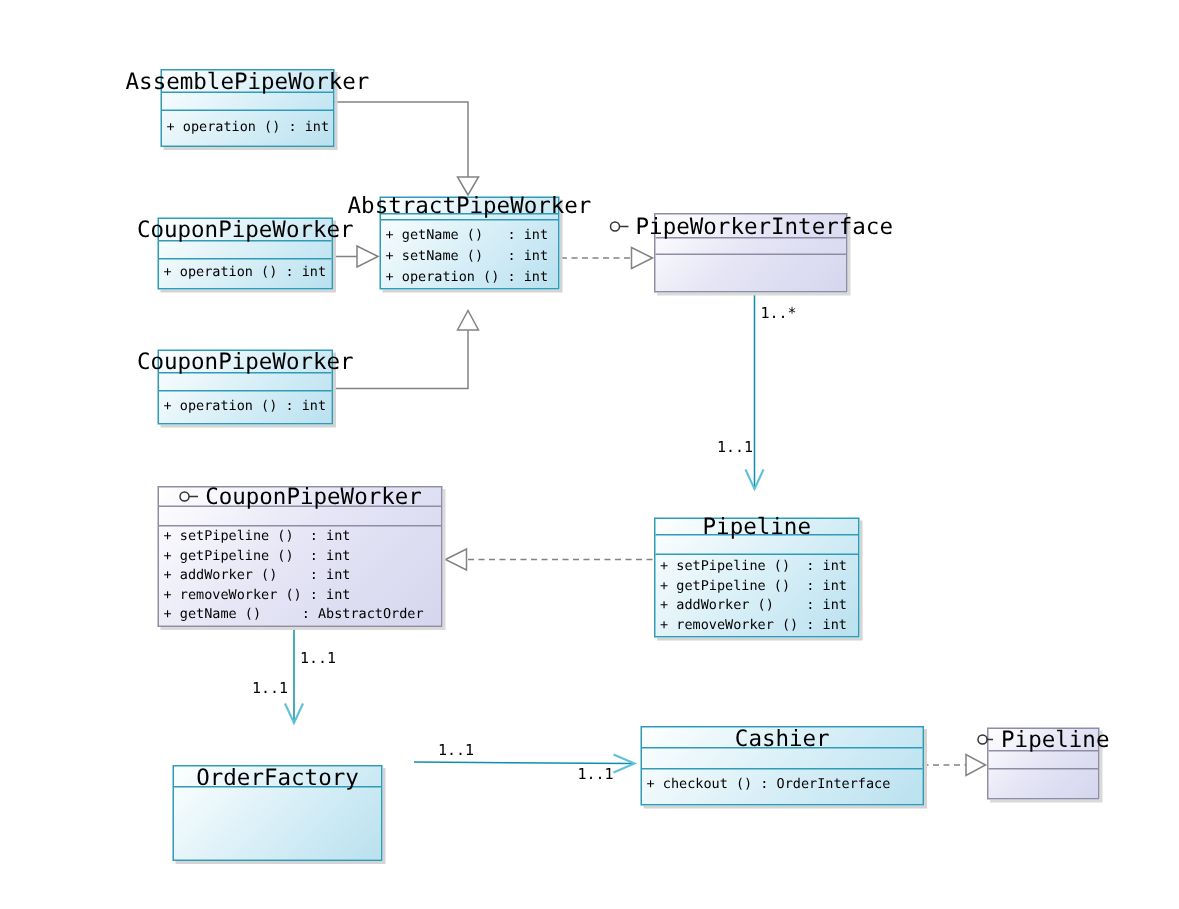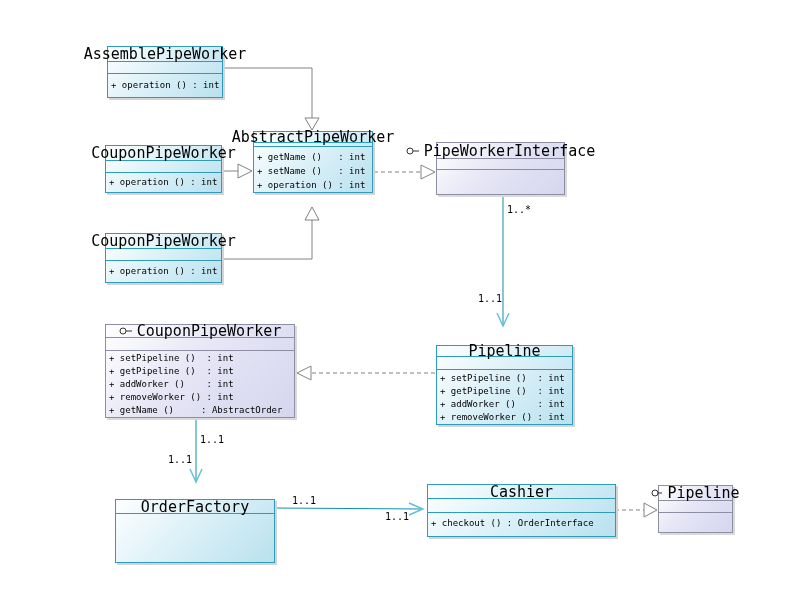--- a/index.html
+++ b/index.html
@@ -156,21 +156,21 @@
     <div class="sect" style="height:15px"></div>
     <div class="sect last" style="padding-top:1px">
       <div class="row">+ setPipeline ()  : int</div>
       <div class="row">+ getPipeline ()  : int</div>
       <div class="row">+ addWorker ()    : int</div>
       <div class="row">+ removeWorker () : int</div>
       <div class="row">+ getName ()     : AbstractOrder</div>
     </div>
   </div>
 
-  <div class="uml-box class-box" style="left:115px;top:499px;width:160px;height:64px">
+  <div class="uml-box class-box" style="left:115px;top:510px;width:140px;height:64px">
     <div class="box-title" style="height:14px">OrderFactory</div>
     <div class="sect last"></div>
   </div>
 
   <div class="uml-box class-box" style="left:427px;top:484px;width:189px;height:53px">
     <div class="box-title" style="height:14px">Cashier</div>
     <div class="sect" style="height:14px"></div>
     <div class="sect last" style="padding-top:4px">
       <div class="row">+ checkout () : OrderInterface</div>
     </div>

